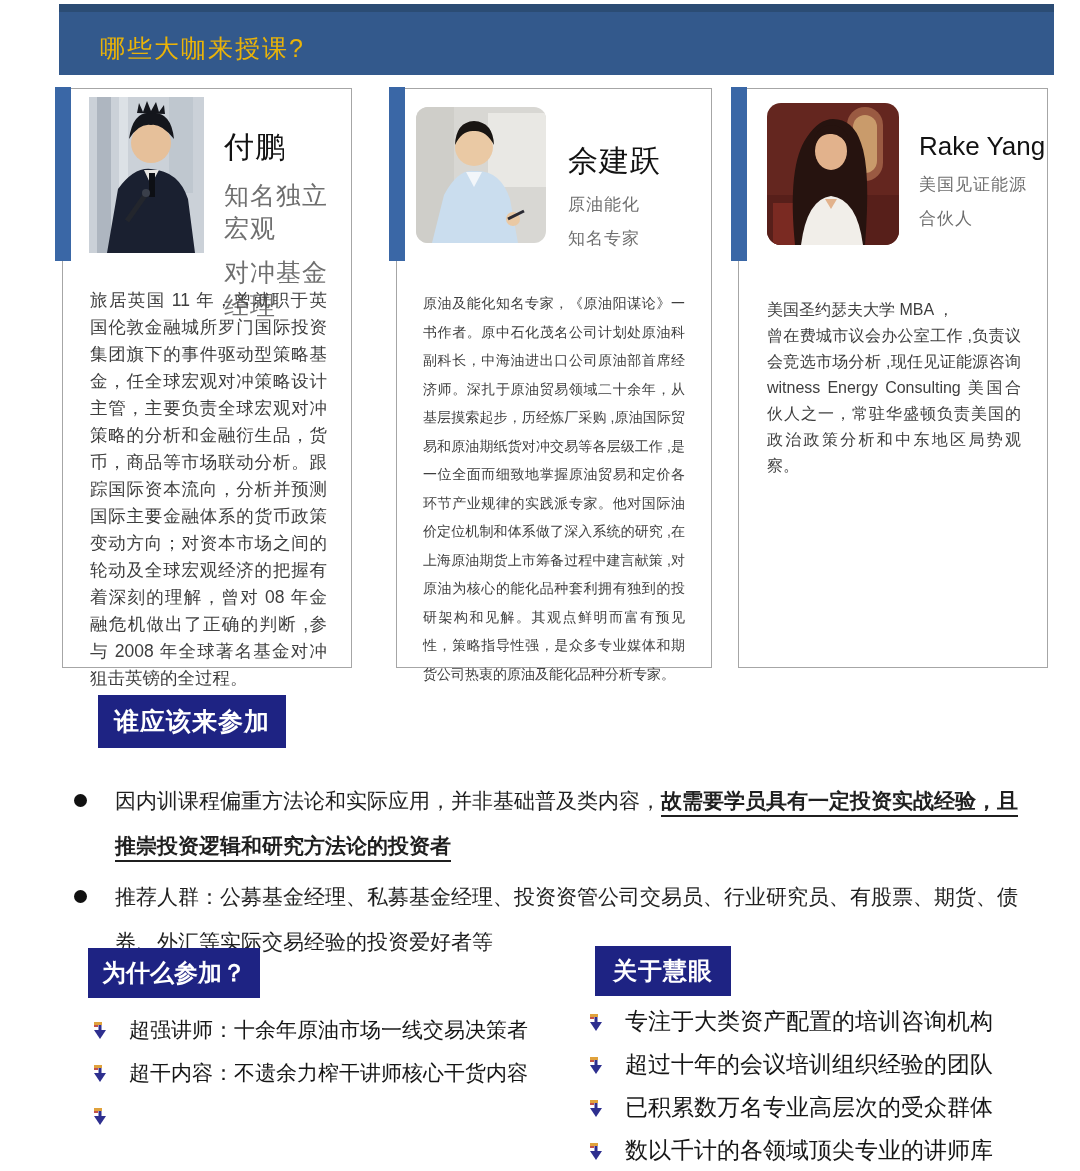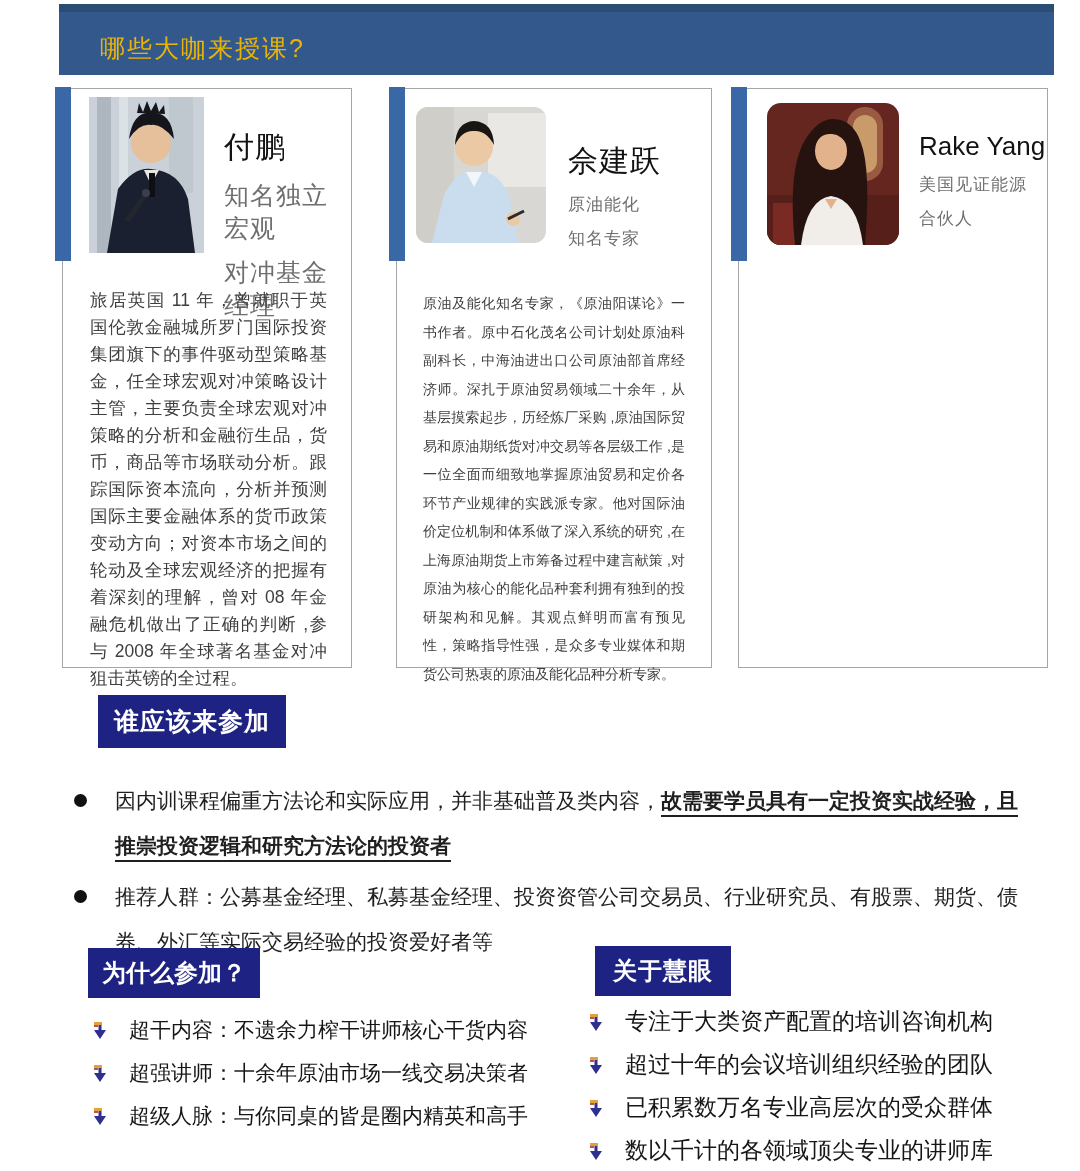--- a/index.html
+++ b/index.html
@@ -140,20 +140,22 @@
             <path d="M34 142 Q40 96 64 93 Q90 96 96 142 Z" fill="#F1EEE9"></path>
             <path d="M58 96 L64 106 L70 96 Z" fill="#E2B28C"></path>
           </svg>
         </div>
         <div class="head-text">
           <div class="name">Rake Yang</div>
           <div class="sub">美国见证能源</div>
           <div class="sub">合伙人</div>
         </div>
       </div>
+      <div class="bio">美国圣约瑟夫大学 MBA ，
+曾在费城市议会办公室工作 ,负责议会竞选市场分析 ,现任见证能源咨询 witness Energy Consulting 美国合伙人之一，常驻华盛顿负责美国的政治政策分析和中东地区局势观察。</div>
     </div>
 
   </div>
 
   <div class="badge who-badge">谁应该来参加</div>
   <ul class="who-list">
     <li>
       <span class="dot"></span>
       <p class="who-text"><span>因内训课程偏重方法论和实际应用，并非基础普及类内容，</span><span class="em">故需要学员具有一定投资实战经验，且推崇投资逻辑和研究方法论的投资者</span></p>
     </li>
@@ -169,43 +171,42 @@
   <ul class="feature-list why-list">
     <li>
       <span class="arrow-icon">
           <svg width="16" height="20" viewBox="0 0 16 20">
             <rect x="6.5" y="3" width="3" height="9" fill="#2E2F8F"></rect>
             <path d="M2 10 h12 l-6 9 z" fill="#2E2F8F"></path>
             <rect x="2" y="2" width="8" height="3" fill="#E0A23C"></rect>
             <rect x="2" y="5" width="4" height="2" fill="#C2514A"></rect>
           </svg>
         </span>
+      <span>超强讲师：十余年原油市场一线交易决策者</span>
+    </li>
+    <li>
+      <span class="arrow-icon">
+          <svg width="16" height="20" viewBox="0 0 16 20">
+            <rect x="6.5" y="3" width="3" height="9" fill="#2E2F8F"></rect>
+            <path d="M2 10 h12 l-6 9 z" fill="#2E2F8F"></path>
+            <rect x="2" y="2" width="8" height="3" fill="#E0A23C"></rect>
+            <rect x="2" y="5" width="4" height="2" fill="#C2514A"></rect>
+          </svg>
+        </span>
       <span>超干内容：不遗余力榨干讲师核心干货内容</span>
     </li>
     <li>
       <span class="arrow-icon">
           <svg width="16" height="20" viewBox="0 0 16 20">
             <rect x="6.5" y="3" width="3" height="9" fill="#2E2F8F"></rect>
             <path d="M2 10 h12 l-6 9 z" fill="#2E2F8F"></path>
             <rect x="2" y="2" width="8" height="3" fill="#E0A23C"></rect>
             <rect x="2" y="5" width="4" height="2" fill="#C2514A"></rect>
           </svg>
         </span>
-      <span>超强讲师：十余年原油市场一线交易决策者</span>
-    </li>
-    <li>
-      <span class="arrow-icon">
-          <svg width="16" height="20" viewBox="0 0 16 20">
-            <rect x="6.5" y="3" width="3" height="9" fill="#2E2F8F"></rect>
-            <path d="M2 10 h12 l-6 9 z" fill="#2E2F8F"></path>
-            <rect x="2" y="2" width="8" height="3" fill="#E0A23C"></rect>
-            <rect x="2" y="5" width="4" height="2" fill="#C2514A"></rect>
-          </svg>
-        </span>
-      <span>超级人脉：与你同桌的皆是圈内精英和高手</span>
     </li>
   </ul>
 
   <ul class="feature-list about-list">
     <li>
       <span class="arrow-icon">
           <svg width="16" height="20" viewBox="0 0 16 20">
             <rect x="6.5" y="3" width="3" height="9" fill="#2E2F8F"></rect>
             <path d="M2 10 h12 l-6 9 z" fill="#2E2F8F"></path>
             <rect x="2" y="2" width="8" height="3" fill="#E0A23C"></rect>

